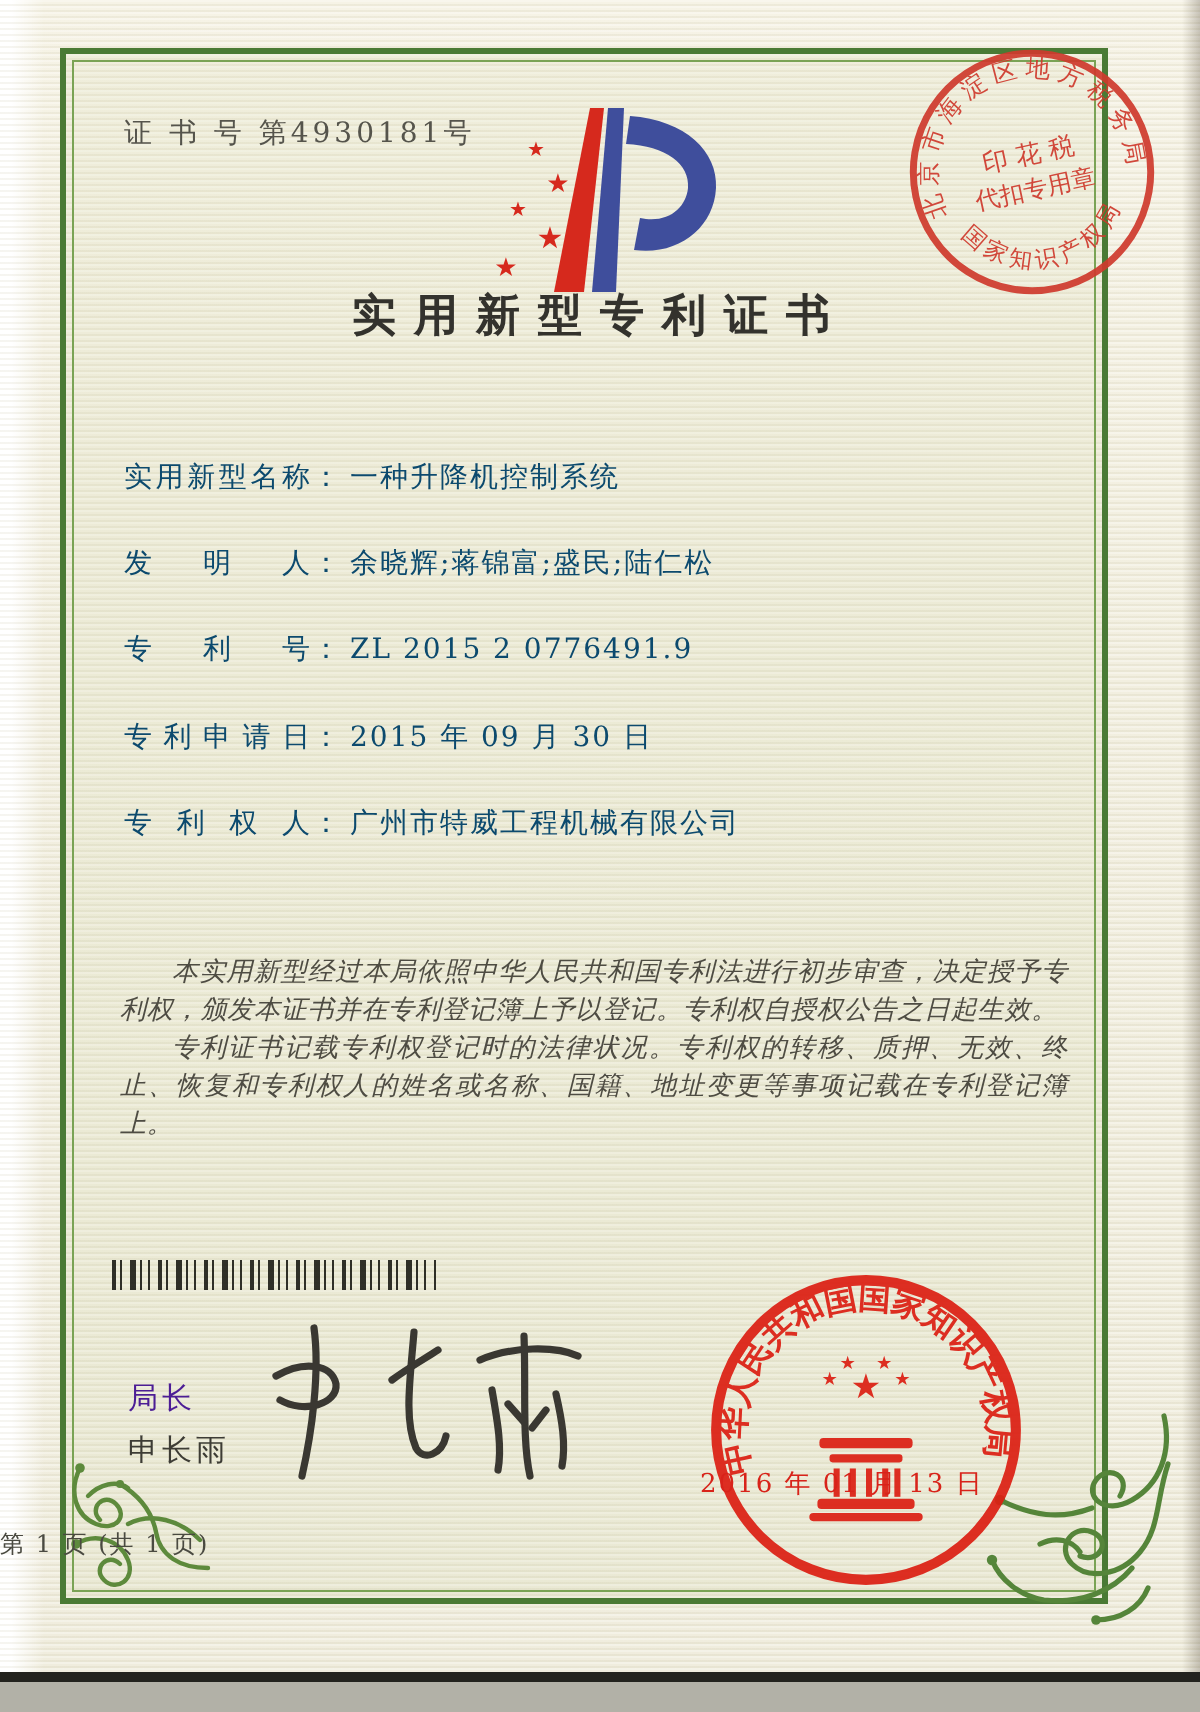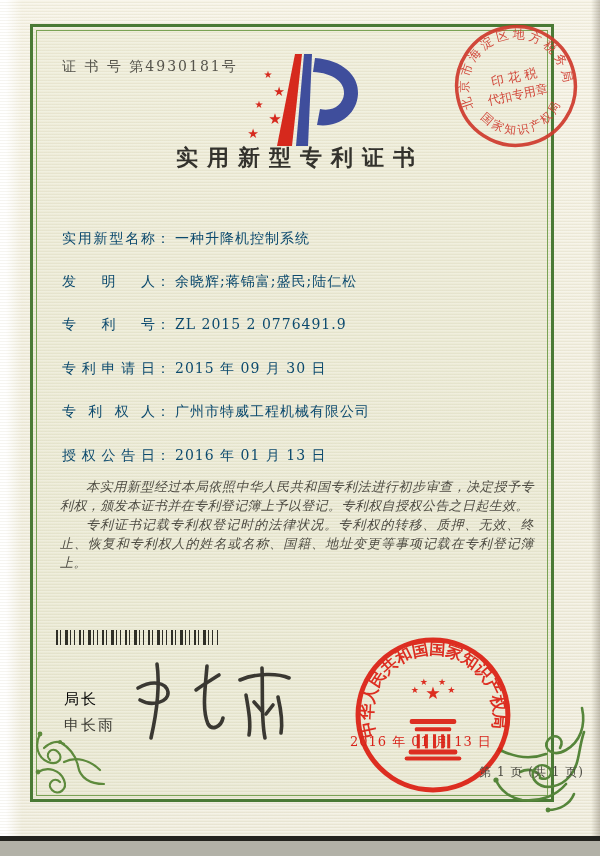--- a/index.html
+++ b/index.html
@@ -43,30 +43,30 @@
   .legal p{margin:0;text-indent:2em;}
 
   .barcode{position:absolute;left:56px;top:630px;width:162px;height:15px;opacity:.88;
     background:repeating-linear-gradient(90deg,
       #15150f 0 2px, transparent 2px 4px,
       #15150f 4px 5px, transparent 5px 9px,
       #15150f 9px 12px, transparent 12px 14px,
       #15150f 14px 15px, transparent 15px 18px,
       #15150f 18px 19px, transparent 19px 23px);}
 
-  .director-title{position:absolute;left:64px;top:690px;font-size:15px;color:#000000;letter-spacing:2px;}
+  .director-title{position:absolute;left:64px;top:690px;font-size:15px;color:#4c1d95;letter-spacing:2px;}
   .director-name{position:absolute;left:64px;top:716px;font-size:15px;color:#3d3c35;letter-spacing:2px;}
   .autograph{position:absolute;left:122px;top:650px;width:190px;height:100px;}
 
   .seal{position:absolute;left:352px;top:634px;width:162px;height:162px;opacity:.93;}
   .seal text{font-family:"DejaVu Serif","Liberation Serif",serif;fill:#dc2014;}
   .seal-date{position:absolute;left:350px;top:733px;width:140px;font-size:13px;
     color:#d8231a;letter-spacing:1px;white-space:nowrap;}
 
-  .footer{position:absolute;left:0;top:764px;width:584px;text-align:right;
+  .footer{position:absolute;left:0;top:764px;width:584px;text-align:left;
     font-size:12px;color:#4a4a41;letter-spacing:1px;}
 
   .ornament{position:absolute;}
   .orn-bl{left:30px;top:726px;width:78px;height:72px;}
   .orn-br{left:486px;top:698px;width:106px;height:118px;}
 </style>
 </head>
 <body>
 
 <div class="scan">
@@ -149,23 +149,20 @@
     <span class="field-label">发明人</span><span class="field-colon">：</span><span>余晓辉;蒋锦富;盛民;陆仁松</span>
   </div>
   <div class="field-row r2">
     <span class="field-label">专利号</span><span class="field-colon">：</span><span>ZL 2015 2 0776491.9</span>
   </div>
   <div class="field-row r3">
     <span class="field-label">专利申请日</span><span class="field-colon">：</span><span>2015 年 09 月 30 日</span>
   </div>
   <div class="field-row r4">
     <span class="field-label">专利权人</span><span class="field-colon">：</span><span>广州市特威工程机械有限公司</span>
-  </div>
-  <div class="field-row r5">
-    <span class="field-label">授权公告日</span><span class="field-colon">：</span><span>2016 年 01 月 13 日</span>
   </div>
 
   <div class="legal">
     <p>本实用新型经过本局依照中华人民共和国专利法进行初步审查，决定授予专利权，颁发本证书并在专利登记簿上予以登记。专利权自授权公告之日起生效。</p>
     <p>专利证书记载专利权登记时的法律状况。专利权的转移、质押、无效、终止、恢复和专利权人的姓名或名称、国籍、地址变更等事项记载在专利登记簿上。</p>
   </div>
 
   <div class="barcode"></div>
 
   <div class="director-title">局长</div>

